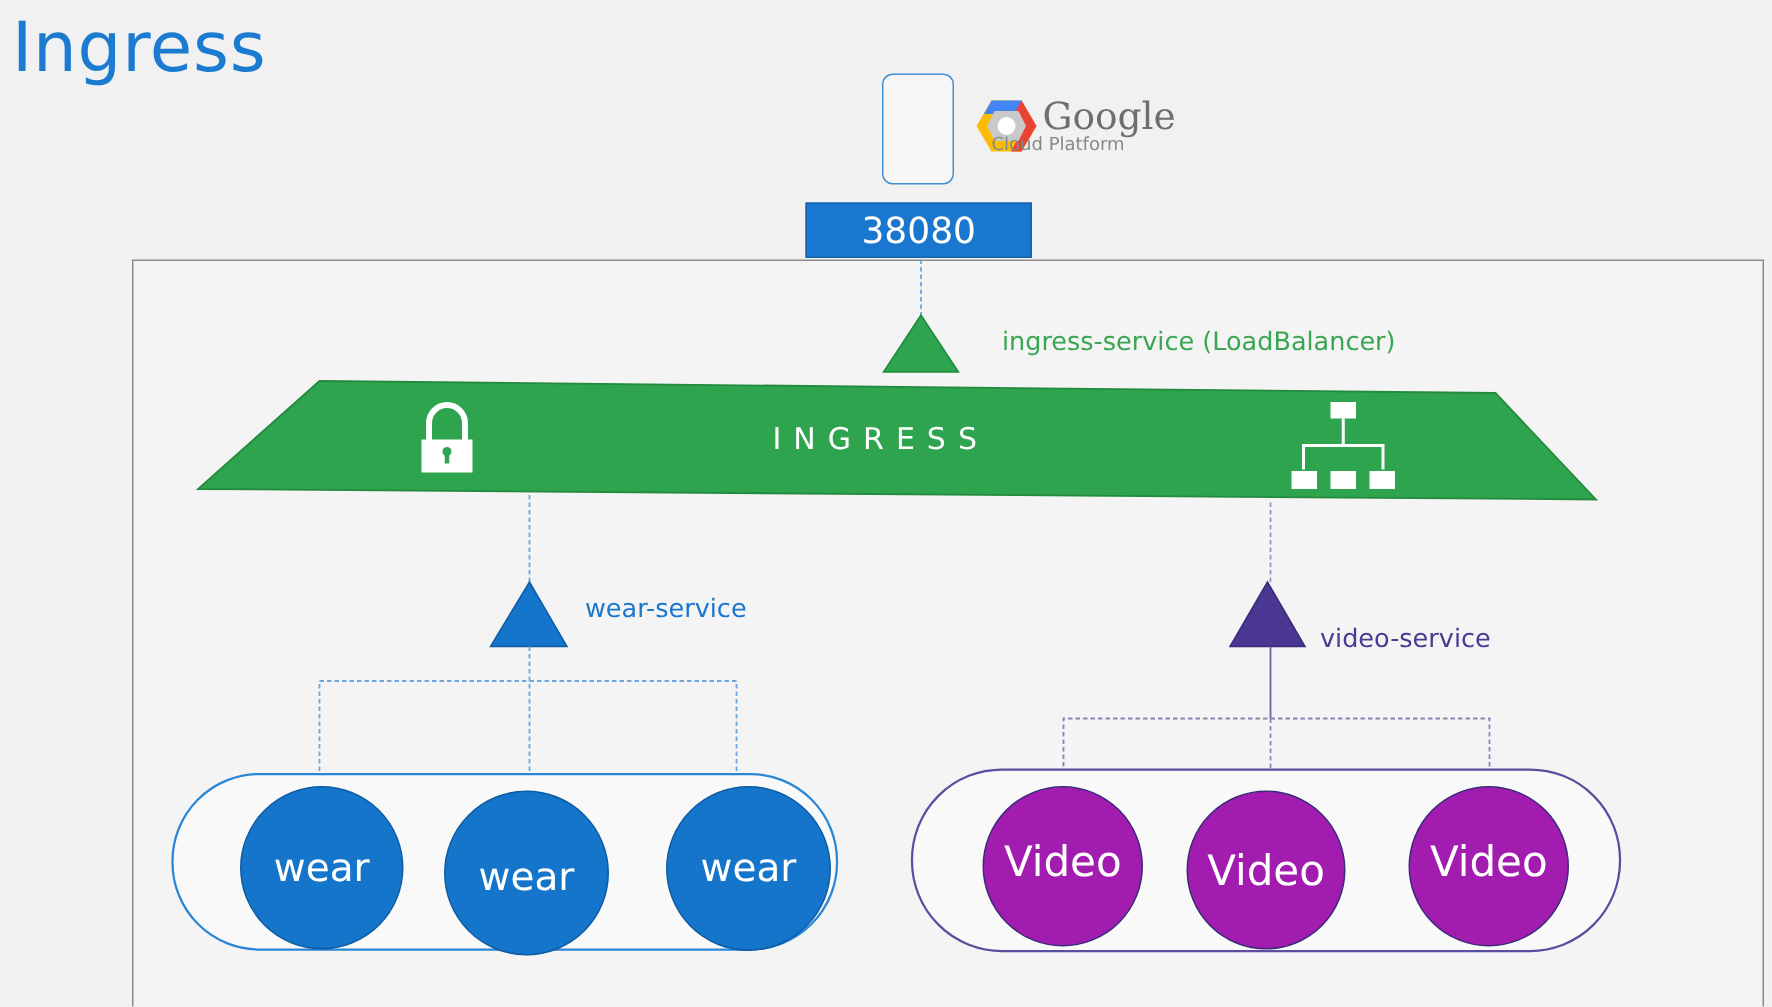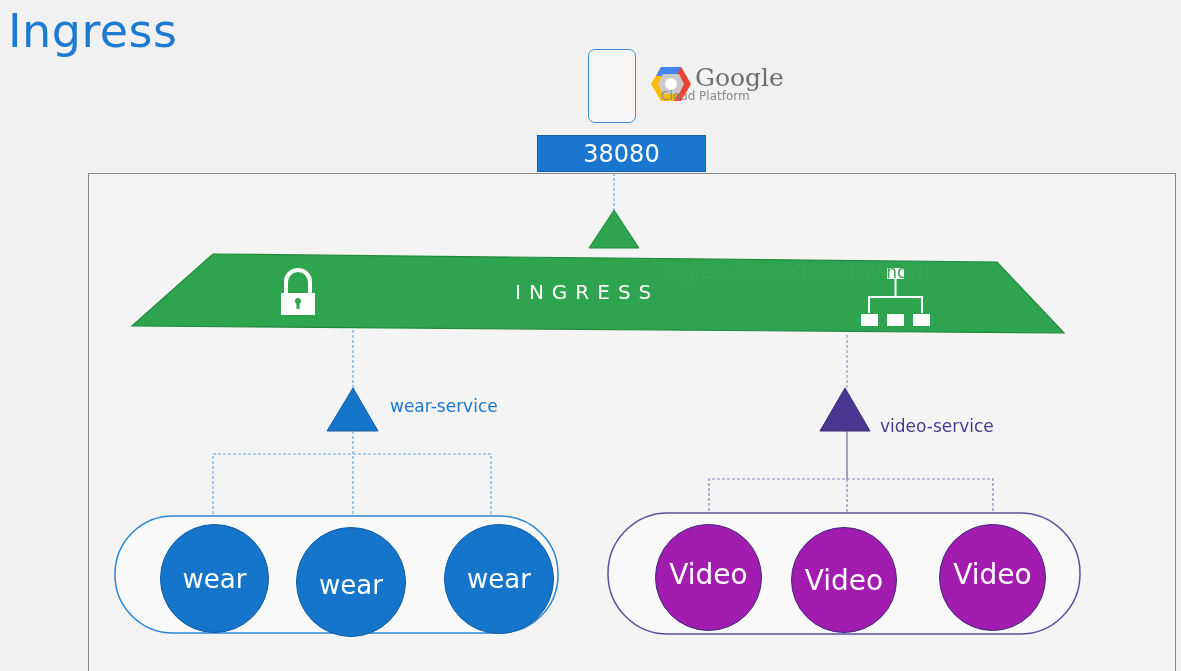--- a/index.html
+++ b/index.html
@@ -18,27 +18,27 @@
       border: 1px solid #8a8a8a; background: #f4f4f4;
     }
     #phone {
       left: 588px; top: 49px; width: 46px; height: 72px;
       border: 1.5px solid #3f8fd6; border-radius: 7px; background: #f6f6f6;
     }
     #gcp-logo { left: 650px; top: 64px; width: 42px; height: 40px; }
     #gcp-google { left: 695px; top: 63px; font-family: "DejaVu Serif", serif; font-size: 25px; color: #6e6e6e; }
     #gcp-platform { left: 661px; top: 89px; font-size: 12px; color: #888; }
     #port-box {
-      left: 537px; top: 135px; width: 169px; height: 37px; background: #1a77cf;
+      left: 537px; top: 135px; width: 151px; height: 37px; background: #1a77cf;
       border: 1px solid #1462ad; box-sizing: border-box;
       color: #fff; font-size: 24px; text-align: center; line-height: 36px;
     }
     svg#diagram { left: 0; top: 0; }
     .svc-label { font-size: 17px; }
-    #ingress-svc-label { left: 668px; top: 218px; color: #3aa552; margin-top: 44px; }
+    #ingress-svc-label { left: 668px; top: 218px; color: #3aa552; }
     #wear-svc-label { left: 390px; top: 396px; color: #1a77cf; }
     #video-svc-label { left: 880px; top: 416px; color: #4a3a92; }
     #ingress-text {
       left: 515px; top: 280px; color: #fff; font-size: 20px; letter-spacing: 8px;
     }
     .pod {
       position: absolute; border-radius: 50%; color: #fff; text-align: right;
       font-size: 26px; display: flex; align-items: center; justify-content: center;
       box-sizing: border-box;
     }

